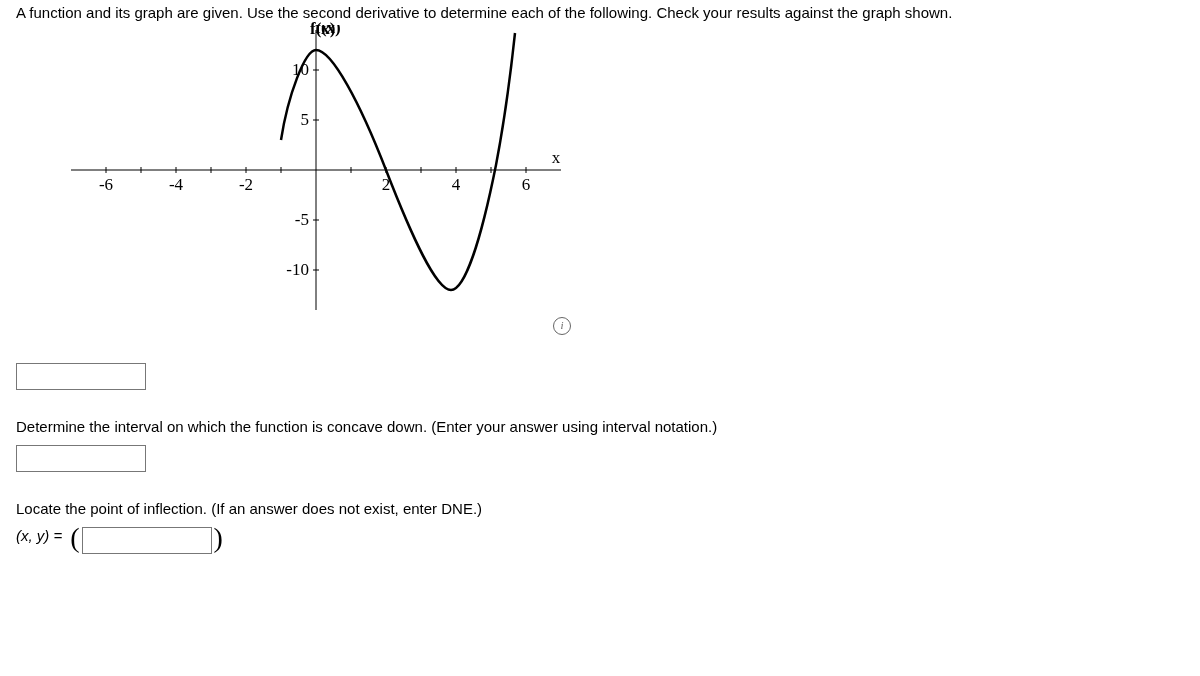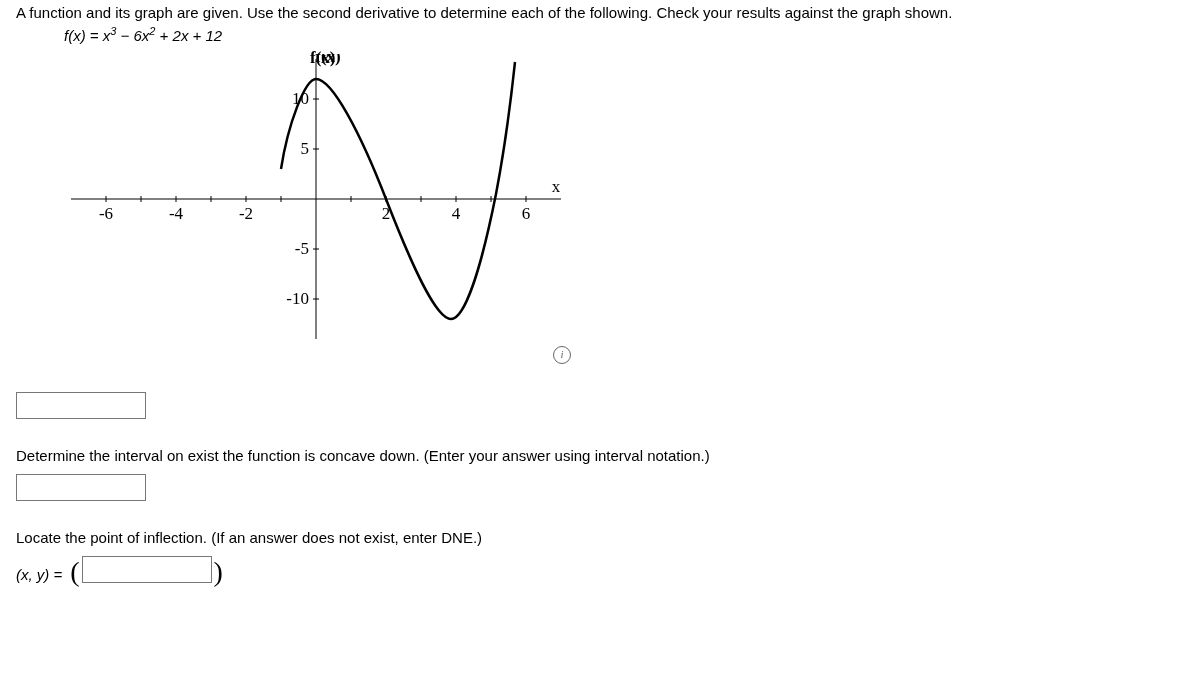--- a/index.html
+++ b/index.html
@@ -58,44 +58,41 @@
   .answer-input {
     border: 1px solid #777;
     font-size: 14px;
     padding: 3px 4px;
     width: 120px;
     height: 19px;
     background: #fff;
   }
   .inflect-row {
     display: flex;
-    align-items: flex-end;
+    align-items: flex-start;
     margin-top: 6px;
     font-family: Verdana, Arial, sans-serif;
   }
   .paren {
     font-size: 28px;
     font-family: "Times New Roman", serif;
     line-height: 22px;
     padding: 0 2px;
   }
   .var-label {
     font-style: italic;
     margin-right: 6px;
   }
 </style>
 </head>
 <body>
 
 <div class="content">
   <div class="instructions">A function and its graph are given. Use the second derivative to determine each of the following. Check your results against the graph shown.</div>
 
-  <div class="equation">
-    <span>f</span>(<span>x</span>) = <span>x</span><sup>3</sup> − 6<span>x</span><sup>2</sup> + 2<span>x</span> + 12
-  </div>
 
   <div class="graph-wrap">
     <svg class="graph-svg" width="555" height="300" viewBox="0 0 555 300">
 
       <line x1="55" y1="145" x2="545" y2="145" stroke="#000" stroke-width="1"></line>
       <line x1="300" y1="5" x2="300" y2="285" stroke="#000" stroke-width="1"></line>
 
       <g stroke="#000" stroke-width="1">
         <line x1="90" y1="142" x2="90" y2="148"></line>
         <line x1="125" y1="142" x2="125" y2="148"></line>
@@ -169,21 +166,21 @@
 
     <div style="position:absolute; left:294px; top:-6px; font-family:'Times New Roman',serif; font-weight:bold; font-size:17px;">f(x)</div>
     <div class="info-icon">i</div>
   </div>
 
   <div class="question-block">
     <input class="answer-input" value="" style="">
   </div>
 
   <div class="question-block">
-    <div class="prompt">Determine the interval on exist the function is concave down. (Enter your answer using interval notation.)</div>
+    <div class="prompt">Determine the interval on which the function is concave down. (Enter your answer using interval notation.)</div>
     <input class="answer-input" value="" style="">
   </div>
 
   <div class="question-block">
     <div class="prompt">Locate the point of inflection. (If an answer does not exist, enter DNE.)</div>
     <div class="inflect-row">
       <span class="var-label">(<i>x</i>, <i>y</i>) =</span>
       <span class="paren">(</span>
       <input class="answer-input" value="" style="">
       <span class="paren">)</span>

